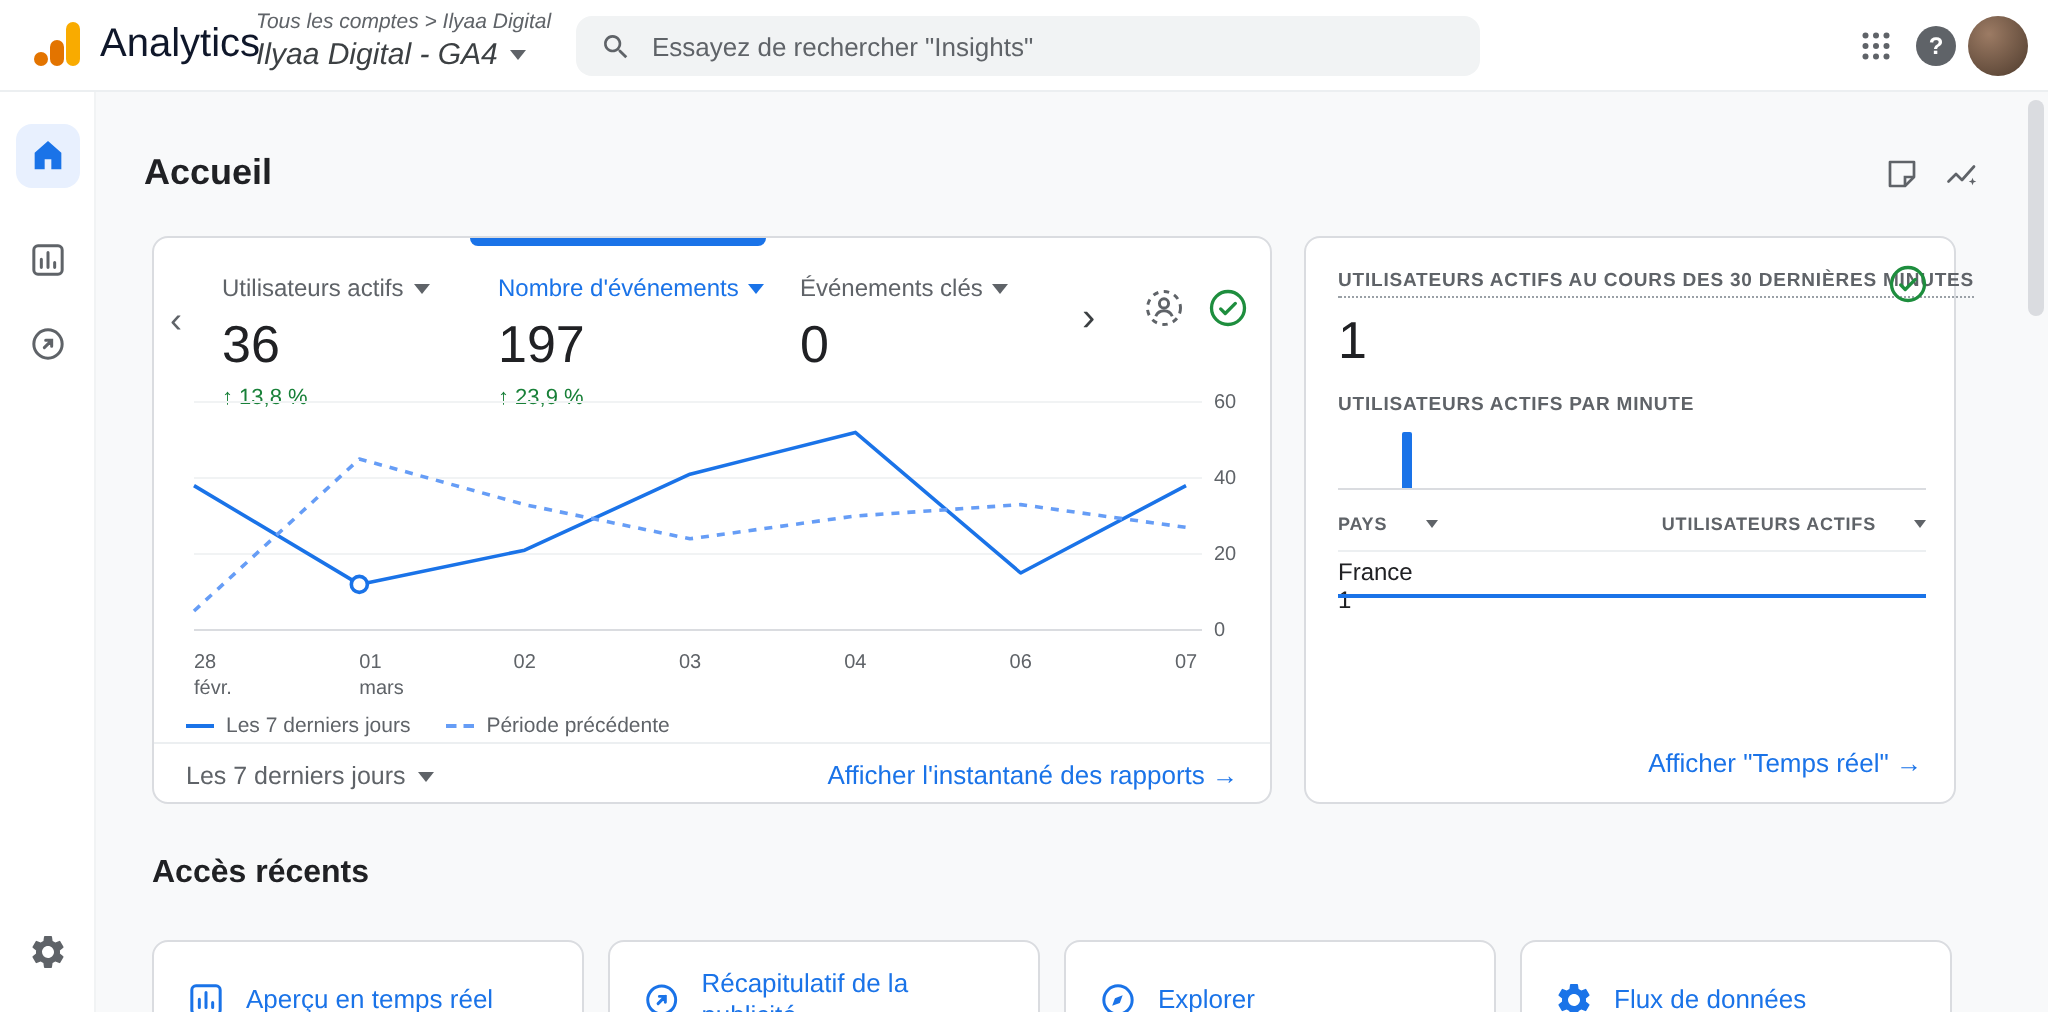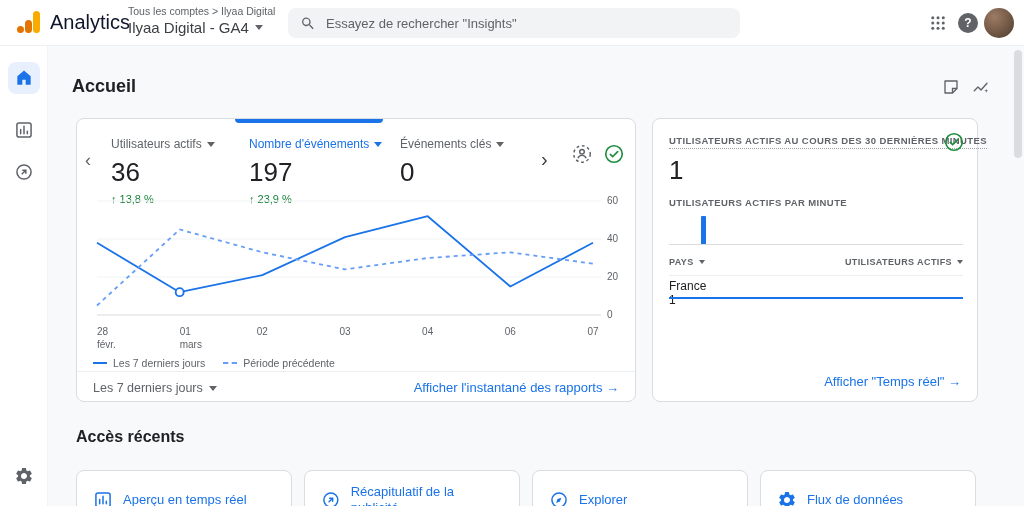--- a/index.html
+++ b/index.html
@@ -7,21 +7,21 @@
   body { font-family:"Liberation Sans", sans-serif; background:#fff; position:relative; color:#202124; }
 
   
   .topbar { position:absolute; top:0; left:0; width:1024px; height:46px; background:#fff; border-bottom:1px solid #eceff1; z-index:5; }
   .logo-area { position:absolute; left:16px; top:9px; display:flex; align-items:center; gap:8px; }
   .ga-logo { position:relative; width:26px; height:26px; display:inline-block; }
   .ga-logo .bar-tall { position:absolute; right:2px; top:2px; width:7px; height:22px; background:#f9ab00; border-radius:3.5px; }
   .ga-logo .bar-mid  { position:absolute; left:9px; top:11px; width:7px; height:13px; background:#e37400; border-radius:3.5px; }
   .ga-logo .dot      { position:absolute; left:1px; top:17px; width:7px; height:7px; background:#e37400; border-radius:50%; }
   .app-name { font-size:20px; color:#0f172a; }
-  .account { position:absolute; left:128px; top:5px; cursor:pointer; }
+  .account { position:absolute; left:128px; top:5px; cursor:pointer;font-style:italic; }
   .breadcrumb { font-size:10.5px; color:#5f6368; }
   .account-name { font-size:15px; color:#3c4043; margin-top:2px; display:flex; align-items:center; gap:6px; }
   .caret { width:0; height:0; border-left:4px solid transparent; border-right:4px solid transparent; border-top:5px solid #5f6368; display:inline-block; }
   .search { position:absolute; left:288px; top:8px; width:452px; height:30px; background:#f1f3f4; border-radius:8px; display:flex; align-items:center; padding:0 12px; gap:10px; }
   .search input { border:none; outline:none; background:transparent; font-family:inherit; font-size:13px; color:#3c4043; width:100%; }
   .search input::placeholder { color:#5f6368; }
   .hicon { position:absolute; top:11px; width:24px; height:24px; display:flex; align-items:center; justify-content:center; cursor:pointer; }
   .help-circle { width:20px; height:20px; border-radius:50%; background:#5f6368; color:#fff; font-size:12px; font-weight:bold; display:flex; align-items:center; justify-content:center; }
   .avatar { position:absolute; right:10px; top:8px; width:30px; height:30px; border-radius:50%; background:radial-gradient(circle at 35% 30%, #9c7b64, #4e3b2d); cursor:pointer; }
 
@@ -65,21 +65,21 @@
   
   .rt-title { position:absolute; left:16px; top:16px; width:272px; font-size:9.5px; font-weight:bold; color:#5f6368; letter-spacing:.4px; }
   .rt-title span { border-bottom:1px dotted #9aa0a6; padding-bottom:2px; white-space:nowrap; }
   .rt-check { position:absolute; right:12px; top:12px; width:22px; height:22px; cursor:pointer; }
   .rt-value { position:absolute; left:16px; top:36px; font-size:26px; color:#202124; }
   .rt-bars-label { position:absolute; left:16px; top:78px; font-size:9.5px; font-weight:bold; color:#5f6368; letter-spacing:.4px; }
   #minute-bars { position:absolute; left:16px; top:92px; width:294px; height:34px; display:flex; align-items:flex-end; border-bottom:1px solid #dadce0; }
   .mslot { flex:1; display:flex; align-items:flex-end; justify-content:center; height:100%; }
   .mbar { width:5px; height:28px; background:#1a73e8; border-radius:1px 1px 0 0; }
   .rt-thead { position:absolute; left:16px; top:138px; width:294px; display:flex; justify-content:space-between; border-bottom:1px solid #eceff1; padding-bottom:8px; }
-  .th { font-size:9px; font-weight:bold; color:#5f6368; letter-spacing:.4px; display:flex; align-items:center; gap:5px; cursor:pointer; }
+  .th { font-size:9px; font-weight:bold; color:#5f6368; letter-spacing:.4px; display:flex; align-items:center; gap:19px; cursor:pointer; }
   .th .caret { border-left-width:3.5px; border-right-width:3.5px; border-top-width:4px; }
   .rt-row { position:absolute; left:16px; top:160px; width:294px; display:flex; justify-content:space-between; font-size:12px; color:#202124;flex-direction:column; }
   .rt-rowbar { position:absolute; left:16px; top:178px; width:294px; height:2px; background:#1a73e8; }
   .rt-footer-link { position:absolute; right:16px; bottom:12px; }
 
   
   .recent-title { position:absolute; left:28px; top:382px; font-size:16px; color:#202124; }
   .recent-card { position:absolute; top:424px; width:216px; height:60px; background:#fff; border:1px solid #dadce0; border-radius:8px 8px 0 0; display:flex; align-items:center; gap:10px; padding:0 16px; cursor:pointer; }
   .recent-card .rlabel { font-size:13px; font-weight:500; color:#1a73e8; line-height:1.2; }
 

